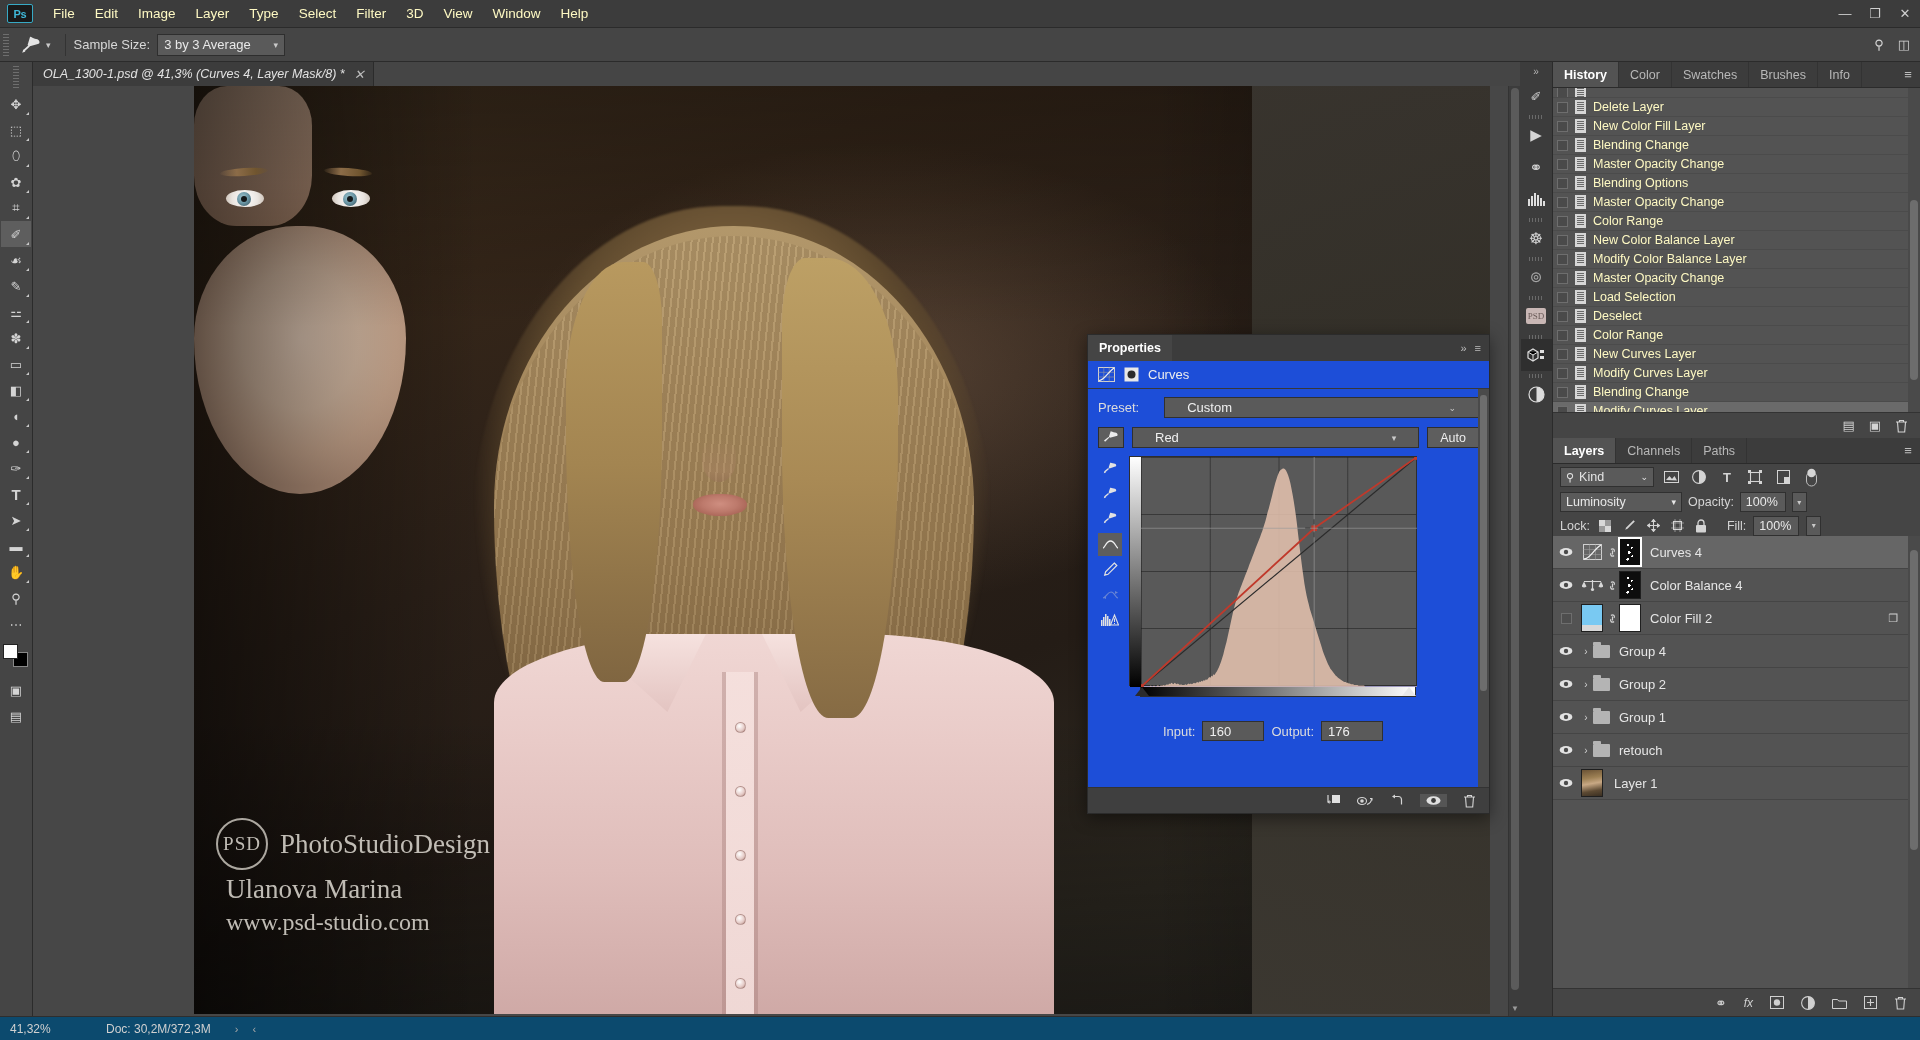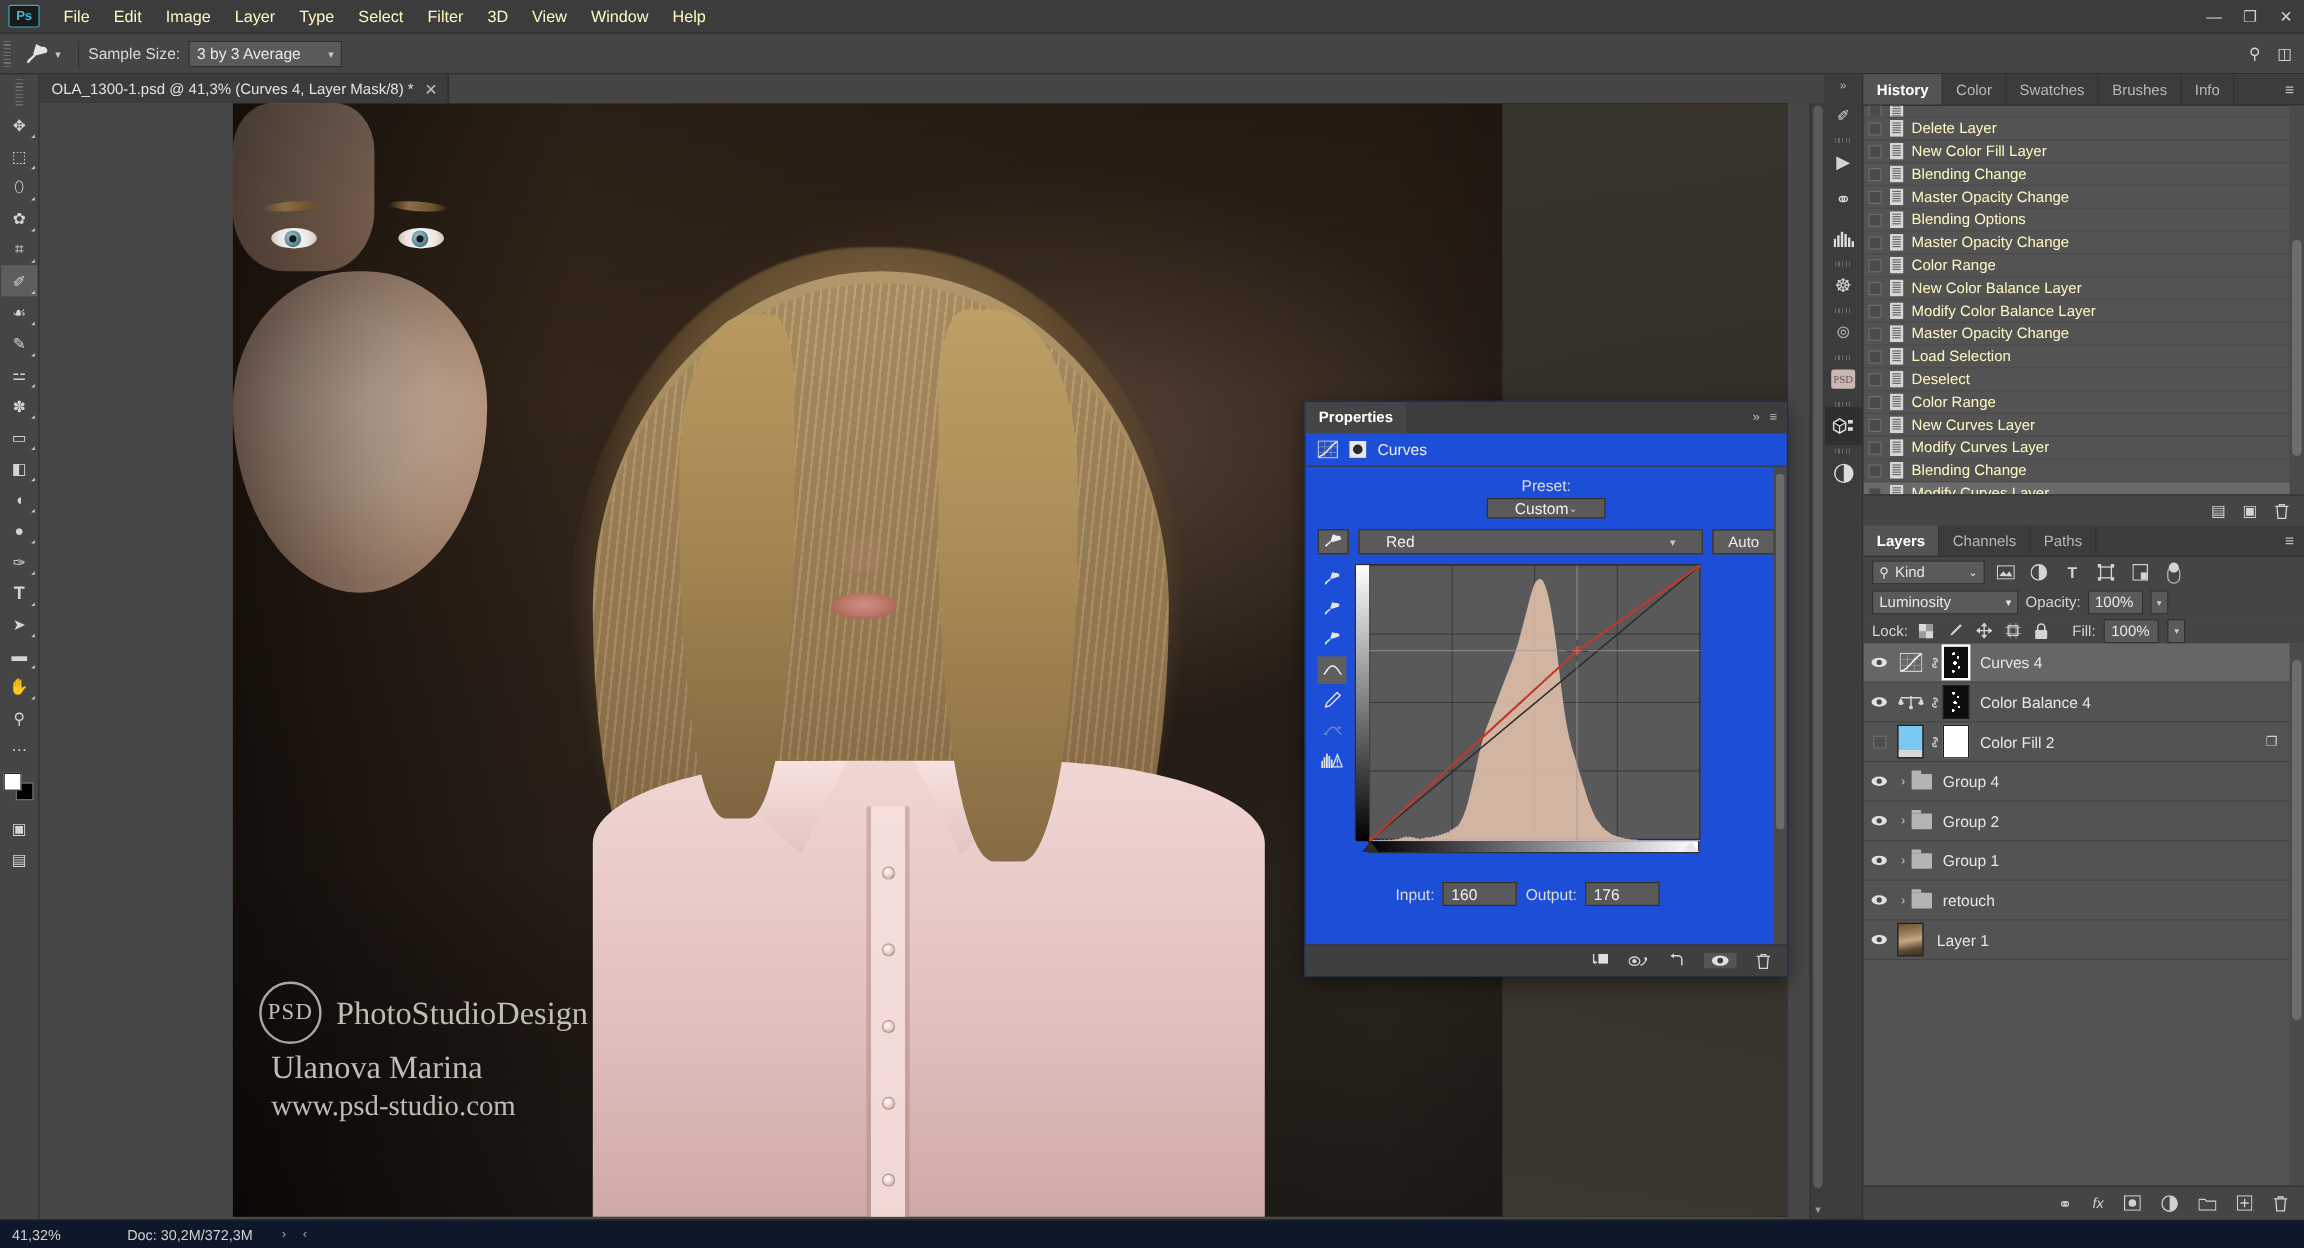--- a/index.html
+++ b/index.html
@@ -57,21 +57,21 @@
     color: #e8e8e8; font-size: 13px; padding: 0 6px;
     display: flex; align-items: center; min-width: 128px;
     justify-content: space-between; gap: 8px;
   }
   .caret { font-size: 9px; color: #c9c9c9; }
   .opt-right { margin-left: auto; display: flex; align-items: center; gap: 14px; padding-right: 10px; }
 
   
   .tabstrip {
     position: absolute; left: 33px; top: 62px; width: 1487px; height: 24px;
-    background: #454545; display: flex; align-items: flex-end;
+    background: #454545; display: flex; align-items: flex-end; font-style: italic;
   }
   .doc-tab {
     height: 24px; background: #3c3c3c; display: flex; align-items: center;
     padding: 0 8px 0 10px; gap: 9px; font-size: 12.5px; color: #e2e2e2;
     border-right: 1px solid #2b2b2b;
   }
   .tab-close { color: #bdbdbd; font-size: 13px; line-height: 1; }
 
   
   .toolbar {
@@ -217,21 +217,21 @@
   .vscroll .arr { position:absolute; left:0; width:12px; height:12px; color:#9a9a9a; font-size:8px; text-align:center; }
   .hscroll {
     position: absolute; left: 33px; top: 1016px; width: 1487px; height: 16px;
     background: #3c3c3c; border-top: 1px solid #333;
   }
   .hscroll .thumb { position:absolute; left: 620px; top:3px; width: 440px; height:9px; background:#5b5b5b; border-radius:4px; }
 
   
   .statusbar {
     position:absolute; left:0; top: 1016px; width: 1920px; height: 24px;
-    background: #0f172a; display:flex; align-items:center; font-size: 12px; color:#d0d0d0;
+    background: #0c4a6e; display:flex; align-items:center; font-size: 12px; color:#d0d0d0;
     border-top: 1px solid #2e2e2e;
   }
   .status-zoom { width: 88px; padding-left: 10px; }
   .status-doc { padding-left: 18px; }
   .status-arrows { display:flex; gap:14px; margin-left: 24px; color:#a8a8a8; font-size:11px; }
 
   
   .rail {
     position:absolute; left: 1520px; top: 62px; width: 33px; height: 954px;
     background: #3c3c3c; border-right: 1px solid #2b2b2b;
@@ -334,21 +334,21 @@
     box-shadow: 0 4px 16px rgba(0,0,0,0.45);
   }
   .props-tabbar { display:flex; align-items:center; height: 26px; background:#3c3c3c; }
   .props-tab { padding:0 11px; height:26px; display:flex; align-items:center;
     font-size:12.5px; color:#fff; background:#454545; font-weight:bold; }
   .props-ctrls { margin-left:auto; display:flex; align-items:center; gap:8px; padding-right:8px;
     color:#bdbdbd; font-size:11px; }
   .props-title { display:flex; align-items:center; gap:9px; height: 28px; padding-left: 10px;
     border-bottom:1px solid #383838; font-size:13px; color:#ededed; }
   .props-body { padding: 8px 10px 0 10px; }
-  .preset-row { display:flex; align-items:center; gap:3px; margin-bottom: 9px; flex-direction: column; }
+  .preset-row { display:flex; align-items:center; gap:25px; margin-bottom: 9px; }
   .preset-label { font-size:13px; color:#dcdcdc; }
   .wide-sel {
     flex:1; background:#5a5a5a; border:1px solid #303030; height:21px;
     display:flex; align-items:center; justify-content:space-between;
     padding:0 22px; font-size:13px; color:#f0f0f0;
   }
   .chan-row { display:flex; align-items:center; gap:8px; margin-bottom: 8px; }
   .auto-btn {
     background:#5e5e5e; border:1px solid #2e2e2e; height:21px; padding:0 12px;
     display:flex; align-items:center; font-size:12.5px; color:#ededed;

